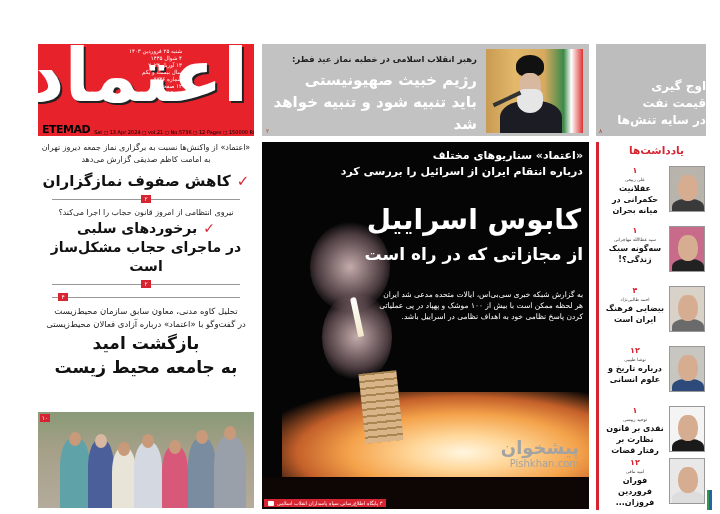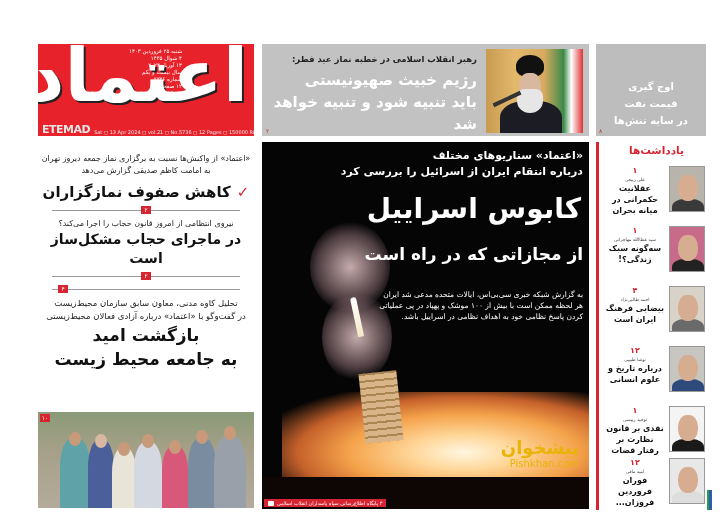--- a/index.html
+++ b/index.html
@@ -4,67 +4,67 @@
 <style>
   * { box-sizing: border-box; margin: 0; padding: 0; }
   html, body { width: 720px; height: 514px; background: #ffffff; overflow: hidden; }
   body { font-family: "DejaVu Sans", sans-serif; position: relative; color: #111; }
 
   
   .masthead { position: absolute; left: 38px; top: 44px; width: 216px; height: 92px; background: #e8222b; overflow: hidden; }
   .logo-word { position: absolute; right: 6px; top: -6px; font-family: "DejaVu Sans", sans-serif; font-weight: bold; font-size: 74px; color: #fff; direction: rtl; letter-spacing: -4px; text-shadow: 2px 2px 0 #222; line-height: 1; }
   .dateline { position: absolute; left: 64px; top: 4px; width: 80px; font-size: 5.5px; line-height: 7px; color: #fff; direction: rtl; text-align: right; }
   .dateline div { white-space: nowrap; }
-  .latin-bar { position: absolute; left: 0; bottom: 0; width: 100%; height: 13px; display: flex; align-items: flex-end; gap: 4px; padding-left: 4px; color: #e5e5e5; }
+  .latin-bar { position: absolute; left: 0; bottom: 0; width: 100%; height: 13px; display: flex; align-items: flex-end; gap: 4px; padding-left: 4px; color: #000000; }
   .latin-name { font-size: 11px; font-weight: bold; letter-spacing: -0.5px; line-height: 12px; }
   .latin-meta { font-size: 5px; line-height: 8px; white-space: nowrap; }
 
   
   .top-center { position: absolute; left: 262px; top: 44px; width: 327px; height: 92px; background: #c2c2c2; }
   .top-center .kicker { position: absolute; right: 112px; top: 10px; font-size: 8.5px; font-weight: bold; color: #222; direction: rtl; white-space: nowrap; }
   .top-center .hl { position: absolute; right: 112px; top: 25px; width: 215px; font-size: 15px; font-weight: bold; color: #fff; direction: rtl; text-align: right; line-height: 22px; }
   .top-center .page-no { position: absolute; left: 4px; bottom: 2px; font-size: 6px; color: #a43; }
   .leader-photo { position: absolute; right: 6px; top: 5px; width: 97px; height: 84px; background: linear-gradient(90deg,#c89b52 0%,#e3b86b 30%,#d7aa5e 60%,#3c8a4a 80%,#fff 88%,#d33 100%); overflow: hidden; }
   .leader-photo .turban { position: absolute; left: 30px; top: 6px; width: 28px; height: 22px; background: #111; border-radius: 50% 50% 40% 40%; }
   .leader-photo .face { position: absolute; left: 33px; top: 24px; width: 22px; height: 30px; background: #d9b8a0; border-radius: 40%; }
   .leader-photo .beard { position: absolute; left: 31px; top: 40px; width: 26px; height: 24px; background: #e6e6e6; border-radius: 30% 30% 50% 50%; }
   .leader-photo .robe { position: absolute; left: 14px; top: 52px; width: 62px; height: 40px; background: #1c1c24; border-radius: 40% 40% 0 0; }
   .leader-photo .mic { position: absolute; left: 6px; top: 48px; width: 30px; height: 4px; background: #333; transform: rotate(-25deg); }
 
   .top-right { position: absolute; left: 596px; top: 44px; width: 110px; height: 92px; background: #bdbdbd; }
   .top-right .kicker { position: absolute; left: 0; right: 0; top: 6px; font-size: 8px; font-weight: bold; color: #222; text-align: center; direction: rtl; line-height: 11px; }
-  .top-right .hl { position: absolute; left: 0; right: 0; top: 34px; font-size: 10px; font-weight: bold; color: #fff; text-align: center; direction: rtl; line-height: 17px; }
+  .top-right .hl { position: absolute; left: 0; right: 0; top: 34px; font-size: 12px; font-weight: bold; color: #fff; direction: rtl; line-height: 17px; }
   .top-right .page-no { position: absolute; left: 3px; bottom: 2px; font-size: 6px; color: #a43; }
 
   
   .left-col { position: absolute; left: 38px; top: 140px; width: 216px; height: 370px; }
   .story { direction: rtl; text-align: center; }
   .story .lead { font-size: 8px; line-height: 12px; color: #222; }
   .story .hl { font-size: 14px; font-weight: bold; line-height: 19px; color: #111; }
   .story .hl .check { color: #d62430; font-weight: bold; margin-left: 6px; }
   .divider { position: relative; height: 10px; margin: 3px 14px; }
   .divider::before { content: ""; position: absolute; left: 0; right: 0; top: 5px; border-top: 1px solid #999; }
   .badge { position: absolute; left: 50%; top: 1px; transform: translateX(-50%); background: #d62430; color: #fff; font-size: 6px; width: 10px; height: 8px; line-height: 8px; text-align: center; }
   .story-big .hl { font-size: 17px; line-height: 24px; }
   .group-photo { position: absolute; left: 0; top: 272px; width: 216px; height: 96px; background: linear-gradient(180deg,#8a9a78 0%,#a6a088 40%,#b4ab9c 100%); overflow: hidden; }
   .person { position: absolute; bottom: 0; border-radius: 40% 40% 0 0; }
   .head { position: absolute; width: 12px; height: 14px; border-radius: 50%; background: #c89a7a; }
 
   
   .main-photo { position: absolute; left: 262px; top: 142px; width: 327px; height: 367px; background: #050505; overflow: hidden; }
   .main-photo .kicker { position: absolute; right: 6px; top: 6px; font-size: 11px; font-weight: bold; color: #fff; direction: rtl; text-align: right; line-height: 16px; }
-  .main-photo .hl { position: absolute; right: 8px; top: 50px; font-size: 28px; font-weight: bold; color: #fff; direction: rtl; white-space: nowrap; letter-spacing: -1px; text-align: center; }
+  .main-photo .hl { position: absolute; right: 8px; top: 61px; font-size: 28px; font-weight: bold; color: #fff; direction: rtl; white-space: nowrap; letter-spacing: -1px; text-align: center; }
   .main-photo .sub { position: absolute; right: 6px; top: 102px; font-size: 17px; font-weight: bold; color: #fff; direction: rtl; white-space: nowrap; }
   .main-photo .body { position: absolute; right: 6px; top: 147px; width: 205px; font-size: 7.5px; line-height: 11px; color: #fff; direction: rtl; text-align: right; }
   .smoke { position: absolute; border-radius: 50%; background: radial-gradient(circle, rgba(230,200,200,0.85) 0%, rgba(180,140,150,0.4) 55%, rgba(0,0,0,0) 75%); }
   .missile { position: absolute; left: 92px; top: 155px; width: 6px; height: 40px; background: linear-gradient(180deg,#fff,#f3e8c8); border-radius: 3px 3px 1px 1px; transform: rotate(-12deg); }
   .launcher { position: absolute; left: 100px; top: 230px; width: 38px; height: 70px; background: repeating-linear-gradient(0deg,#d9b488 0 5px,#a98552 5px 7px); transform: rotate(-6deg); }
   .blast { position: absolute; left: 20px; top: 250px; width: 330px; height: 110px; background: radial-gradient(ellipse at 55% 55%, #fff6e0 0%, #ffd79a 20%, #f4a24a 45%, #c4602a 65%, rgba(40,10,0,0) 85%); }
   .ground { position: absolute; left: 0; bottom: 0; width: 100%; height: 32px; background: #0d0604; }
-  .watermark { position: absolute; right: 10px; bottom: 40px; text-align: right; color: #eab308; font-weight: bold; }
+  .watermark { position: absolute; right: 10px; bottom: 40px; text-align: right; color: #a3a3a3; font-weight: bold; }
   .watermark .fa { font-size: 18px; direction: rtl; }
   .watermark .en { font-size: 10px; font-weight: normal; }
   .caption { position: absolute; left: 2px; bottom: 2px; background: #d62430; color: #fff; font-size: 5px; padding: 1px 4px; direction: rtl; white-space: nowrap; }
   .cam-icon { display: inline-block; width: 6px; height: 5px; background: #fff; border-radius: 1px; margin-right: 3px; vertical-align: middle; }
 
   
   .right-col { position: absolute; left: 596px; top: 142px; width: 110px; height: 368px; border-left: 3px solid #d62430; padding-left: 8px; }
   .right-col .title { font-size: 10.5px; font-weight: bold; color: #d62430; text-align: center; direction: rtl; margin: 2px 0 4px; }
   .op { position: absolute; left: 3px; width: 105px; height: 58px; direction: rtl; }
   .op .pic { position: absolute; right: 2px; top: 0; width: 36px; height: 46px; border: 1px solid #999; overflow: hidden; }
@@ -116,30 +116,31 @@
 <div class="top-right">
   <div class="hl">
     <div>اوج گیری</div>
     <div>قیمت نفت</div>
     <div>در سایه تنش‌ها</div>
   </div>
   <div class="page-no">۸</div>
 </div>
 
 <div class="left-col">
-  <div class="story" style="margin-top:13px;">
+  <div class="story" style="margin-top:2px;">
     <div class="lead">«اعتماد» از واکنش‌ها نسبت به برگزاری نماز جمعه دیروز تهران به امامت کاظم صدیقی گزارش می‌دهد</div>
     <div class="hl" style="margin-top:6px;font-size:15px;"><span class="check">✓</span><span>کاهش صفوف نمازگزاران</span></div>
   </div>
   <div class="divider">
       <span class="badge">۲</span>
     </div>
 
   <div class="story">
     <div class="lead">نیروی انتظامی از امروز قانون حجاب را اجرا می‌کند؟</div>
+    <div class="hl"><span class="check">✓</span><span>برخوردهای سلبی</span></div>
     <div class="hl">در ماجرای حجاب مشکل‌ساز است</div>
   </div>
   <div class="divider">
       <span class="badge">۲</span>
     </div>
 
   <div class="divider">
       <span class="badge" style="left:6px;transform:none;">۴</span>
     </div>
 

